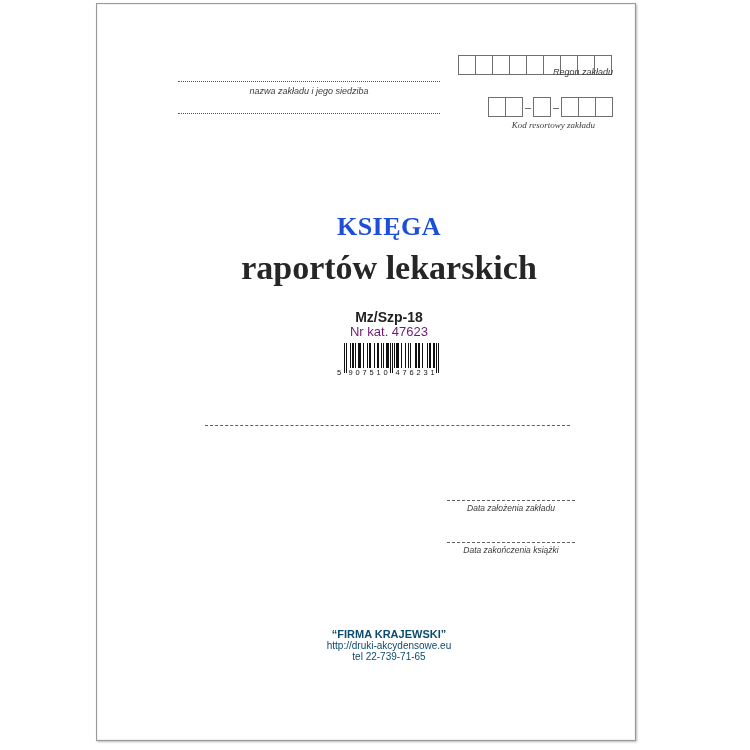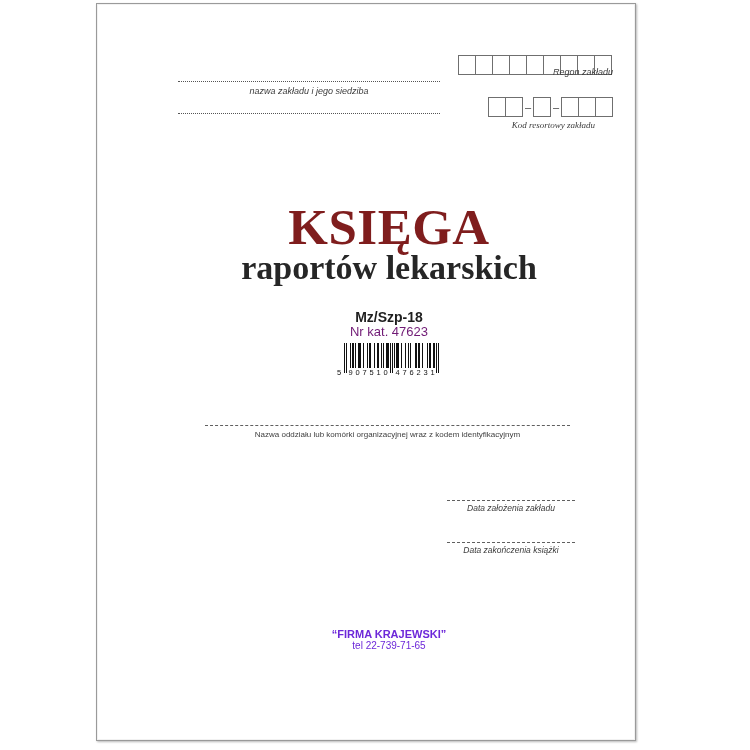--- a/index.html
+++ b/index.html
@@ -61,23 +61,23 @@
   
   .center-col {
     position: absolute;
     left: 45px; width: 494px;
     text-align: center;
   }
   .title-main {
     top: 203px;
     font-family: "Liberation Serif", serif;
     font-weight: bold;
-    font-size: 51px;
+    font-size: 26px;
     line-height: 40px;
-    color: #7f1d1d;
+    color: #1d4ed8;
     letter-spacing: 0.5px;
   }
   .title-sub {
     top: 246px;
     font-family: "Liberation Serif", serif;
     font-weight: bold;
     font-size: 34px;
     line-height: 36px;
     color: #262626;
   }
@@ -112,21 +112,21 @@
   .date-caption {
     position: absolute;
     left: 350px; width: 128px;
     text-align: center;
     font-size: 8.5px; font-style: italic; color: #3c3c3c;
   }
   .date-cap-1 { top: 499px; }
   .date-cap-2 { top: 541px; }
 
   
-  .footer { position: absolute; left: 45px; width: 494px; top: 624px; text-align: center; color: #6d28d9; }
+  .footer { position: absolute; left: 45px; width: 494px; top: 624px; text-align: center; color: #0c4a6e; }
   .footer-company { font-size: 11px; font-weight: bold; line-height: 12px; }
   .footer-website { font-size: 10px; line-height: 11px; }
   .footer-phone   { font-size: 10px; line-height: 11px; }
 </style>
 </head>
 <body>
 
 <div class="page">
 
   <div class="fill-line line-name"></div>
@@ -229,26 +229,26 @@
         <text x="27.5" y="32" text-anchor="middle">5</text>
         <text x="74.5" y="32" text-anchor="middle">2</text>
         <text x="34.5" y="32" text-anchor="middle">1</text>
         <text x="81.5" y="32" text-anchor="middle">3</text>
         <text x="41.5" y="32" text-anchor="middle">0</text>
         <text x="88.5" y="32" text-anchor="middle">1</text>
       </svg>
     </div>
 
   <div class="dept-line"></div>
-  <div class="dept-caption">Nazwa oddziału lub komórki organizacyjnej wraz z kodem identyfikacyjnym</div>
 
   <div class="date-line date-line-1"></div>
   <div class="date-caption date-cap-1">Data założenia zakładu</div>
 
   <div class="date-line date-line-2"></div>
   <div class="date-caption date-cap-2">Data zakończenia książki</div>
 
   <div class="footer">
     <div class="footer-company">“FIRMA KRAJEWSKI”</div>
+    <div class="footer-website">http://druki-akcydensowe.eu</div>
     <div class="footer-phone">tel 22-739-71-65</div>
   </div>
 
 </div>
 
 </body></html>

